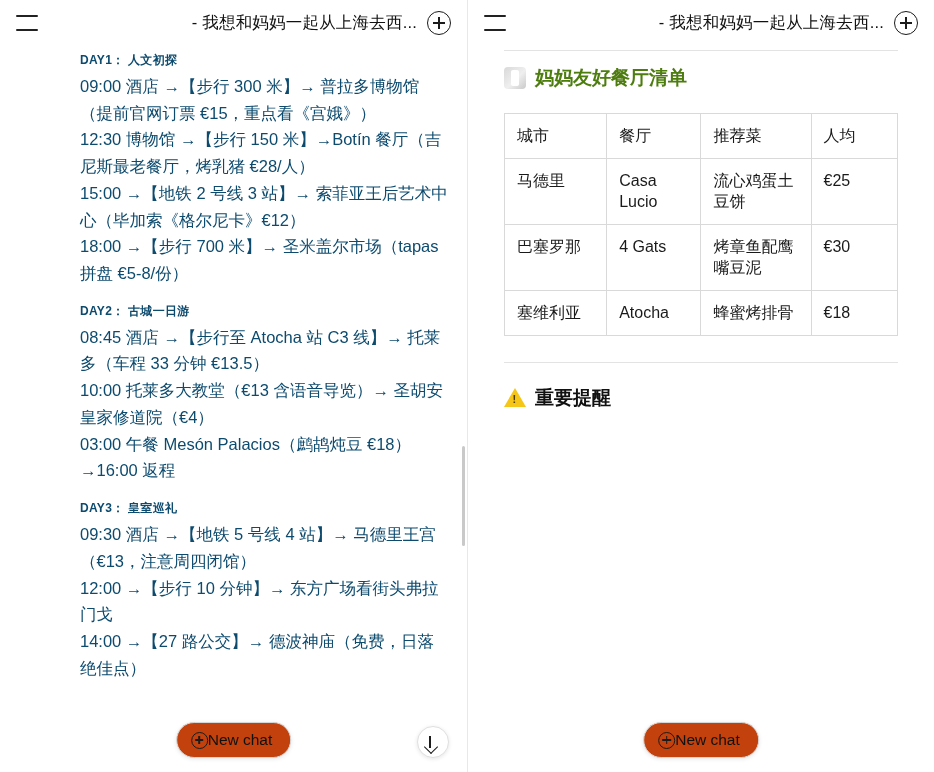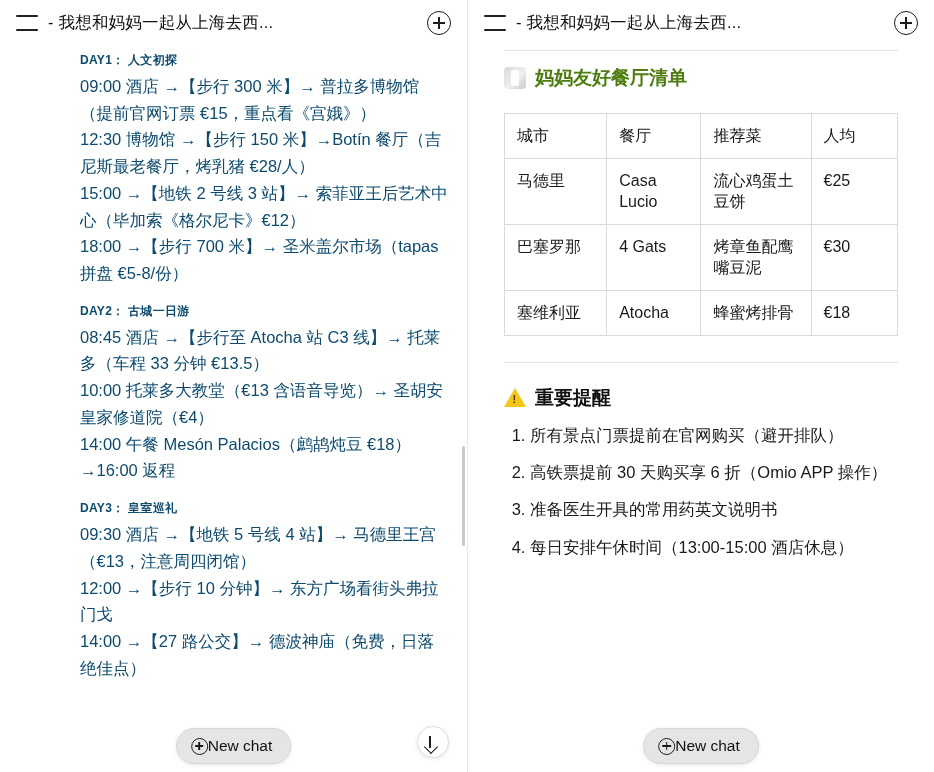--- a/index.html
+++ b/index.html
@@ -37,21 +37,21 @@
     width: 22px; height: 16px;
     display: flex; flex-direction: column; justify-content: space-between;
     flex: 0 0 auto;
     cursor: pointer;
   }
   .hamburger i { display: block; height: 2px; background: #222; border-radius: 2px; }
   .hamburger i:nth-child(1) { width: 22px; }
   .hamburger i:nth-child(2) { width: 22px; }
   .topbar-title {
     flex: 1;
-    text-align: left;
+    text-align: right;
     font-size: 16.5px;
     color: #111;
     white-space: nowrap;
     overflow: hidden;
     text-overflow: ellipsis;
     padding: 0 10px;
     letter-spacing: .2px;
   }
   .plus-btn {
     width: 24px; height: 24px;
@@ -180,26 +180,26 @@
     margin: 10px 0 0;
     padding-left: 26px;
     font-size: 16.5px;
     line-height: 1.72;
   }
   ol.notes li { margin-bottom: 9px; color: #1a1a1a; }
 
   
   .newchat {
     position: absolute;
-    bottom: 8px;
+    bottom: 14px;
     left: 50%;
     transform: translateX(-50%);
     display: flex;
     align-items: center;
-    background: #e5e5e5;
+    background: #c2410c;
     border: 1px solid #d7d7d7;
     border-radius: 22px;
     padding: 8px 18px 8px 14px;
     font-size: 15.5px;
     color: #111;
     box-shadow: 0 1px 4px rgba(0,0,0,.10);
     cursor: pointer;
     white-space: nowrap;
   }
   .newchat .ic {
@@ -284,21 +284,21 @@
         <p class="line">09:00 酒店 →【步行 300 米】→ 普拉多博物馆（提前官网订票 €15，重点看《宫娥》）</p>
         <p class="line">12:30 博物馆 →【步行 150 米】→Botín 餐厅（吉尼斯最老餐厅，烤乳猪 €28/人）</p>
         <p class="line">15:00 →【地铁 2 号线 3 站】→ 索菲亚王后艺术中心（毕加索《格尔尼卡》€12）</p>
         <p class="line">18:00 →【步行 700 米】→ 圣米盖尔市场（tapas 拼盘 €5-8/份）</p>
       </div>
 
       <div class="block">
         <div class="day-head">DAY2： 古城一日游</div>
         <p class="line">08:45 酒店 →【步行至 Atocha 站 C3 线】→ 托莱多（车程 33 分钟 €13.5）</p>
         <p class="line">10:00 托莱多大教堂（€13 含语音导览）→ 圣胡安皇家修道院（€4）</p>
-        <p class="line">14:00 午餐 Mesón Palacios（鹧鸪炖豆 €18）→16:00 返程</p>
+        <p class="line">03:00 午餐 Mesón Palacios（鹧鸪炖豆 €18）→16:00 返程</p>
       </div>
 
       <div class="block">
         <div class="day-head">DAY3： 皇室巡礼</div>
         <p class="line">09:30 酒店 →【地铁 5 号线 4 站】→ 马德里王宫（€13，注意周四闭馆）</p>
         <p class="line">12:00 →【步行 10 分钟】→ 东方广场看街头弗拉门戈</p>
         <p class="line">14:00 →【27 路公交】→ 德波神庙（免费，日落绝佳点）</p>
       </div>
 
       <div class="scrollthumb"></div>
@@ -370,26 +370,20 @@
         </tbody>
       </table>
 
       <hr class="divider">
 
       <div class="warn-title">
         <span class="warn-tri"></span>
         <span>重要提醒</span>
       </div>
 
-      <ol class="notes">
-        <li>所有景点门票提前在官网购买（避开排队）</li>
-        <li>高铁票提前 30 天购买享 6 折（Omio APP 操作）</li>
-        <li>准备医生开具的常用药英文说明书</li>
-        <li>每日安排午休时间（13:00-15:00 酒店休息）</li>
-      </ol>
     </div>
 
     <div class="fade-bottom"></div>
 
     <div class="newchat">
       <span class="ic"></span>
       <span>New chat</span>
     </div>
   </div>
 

